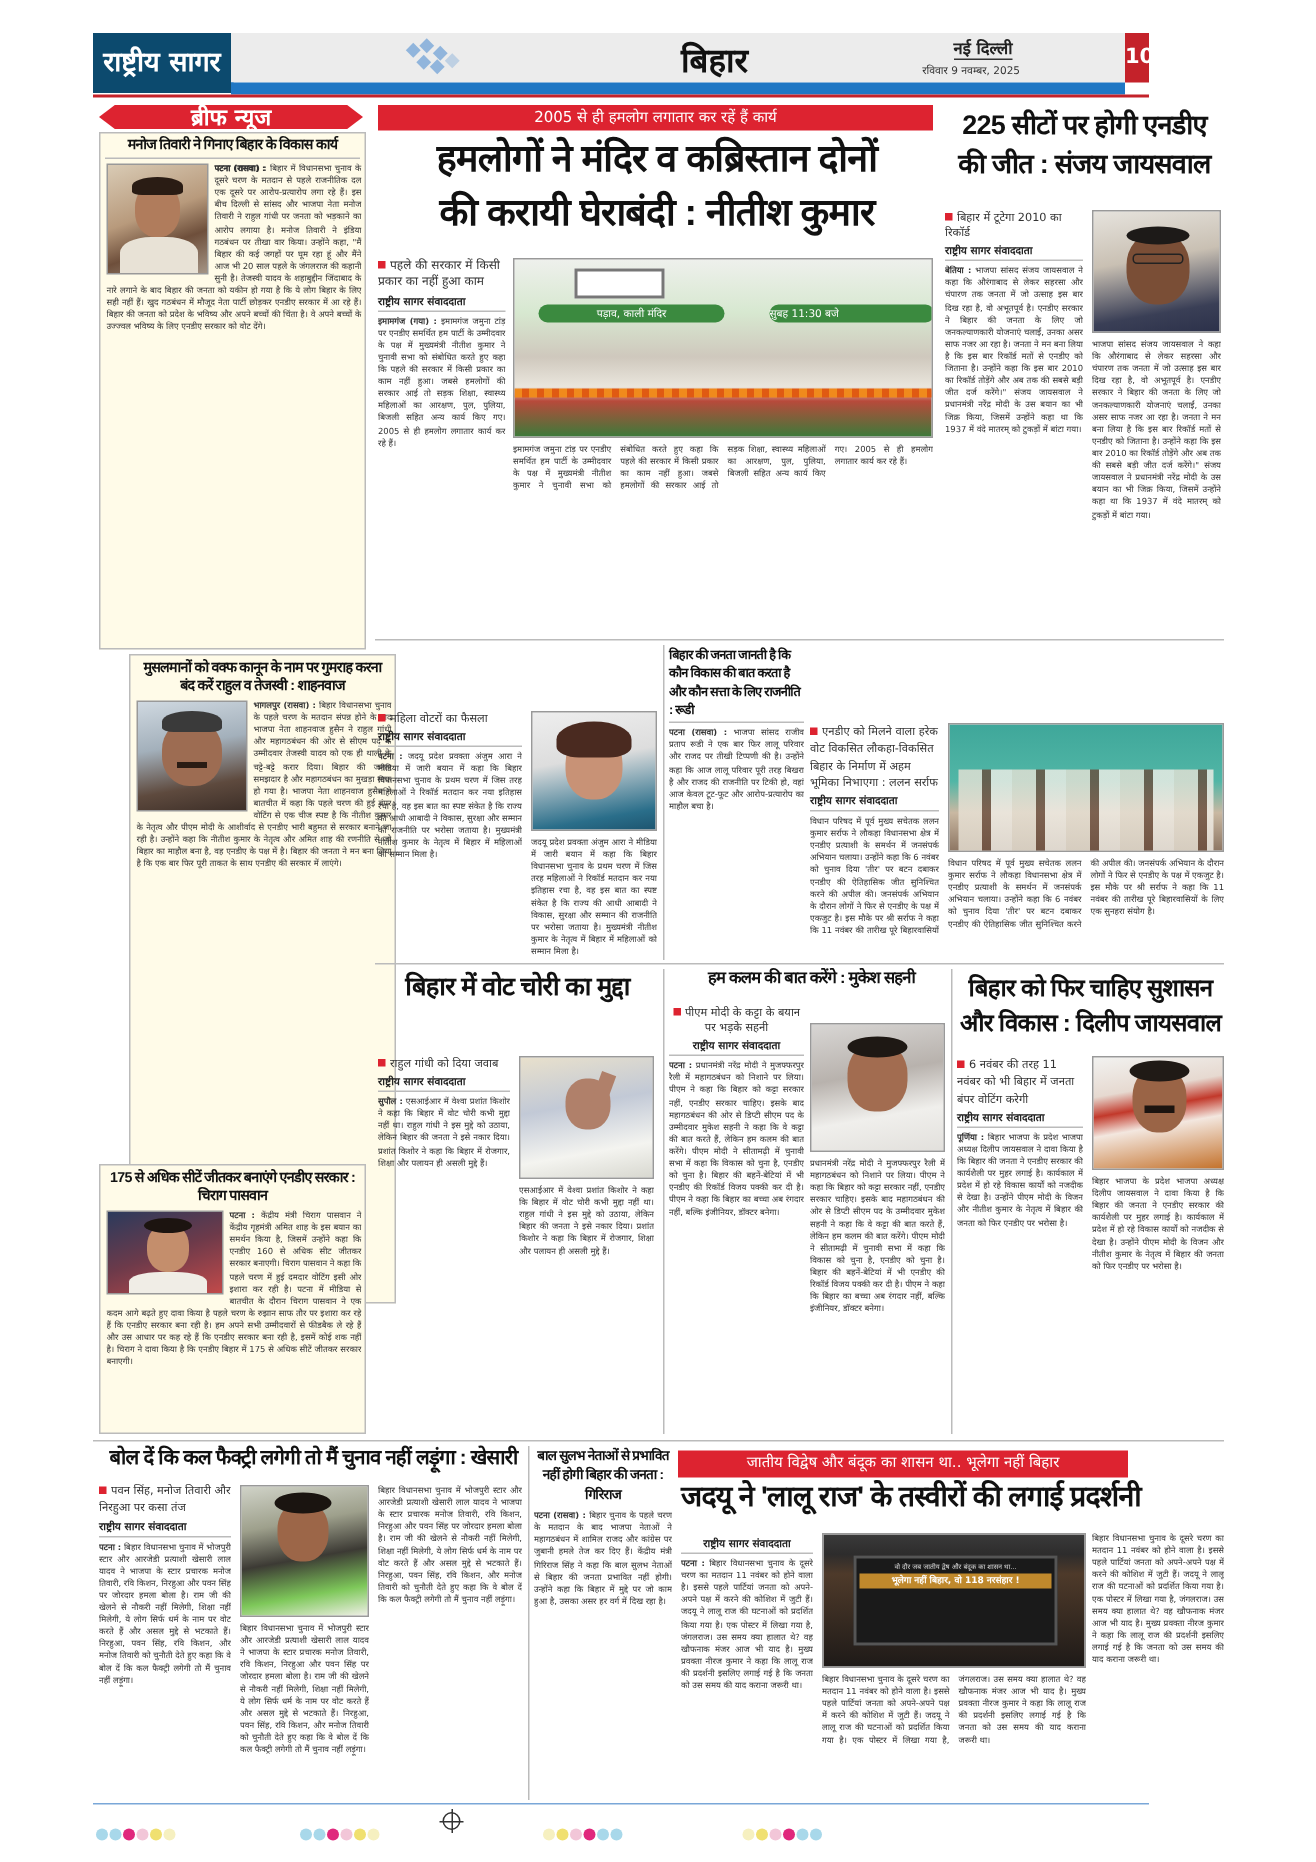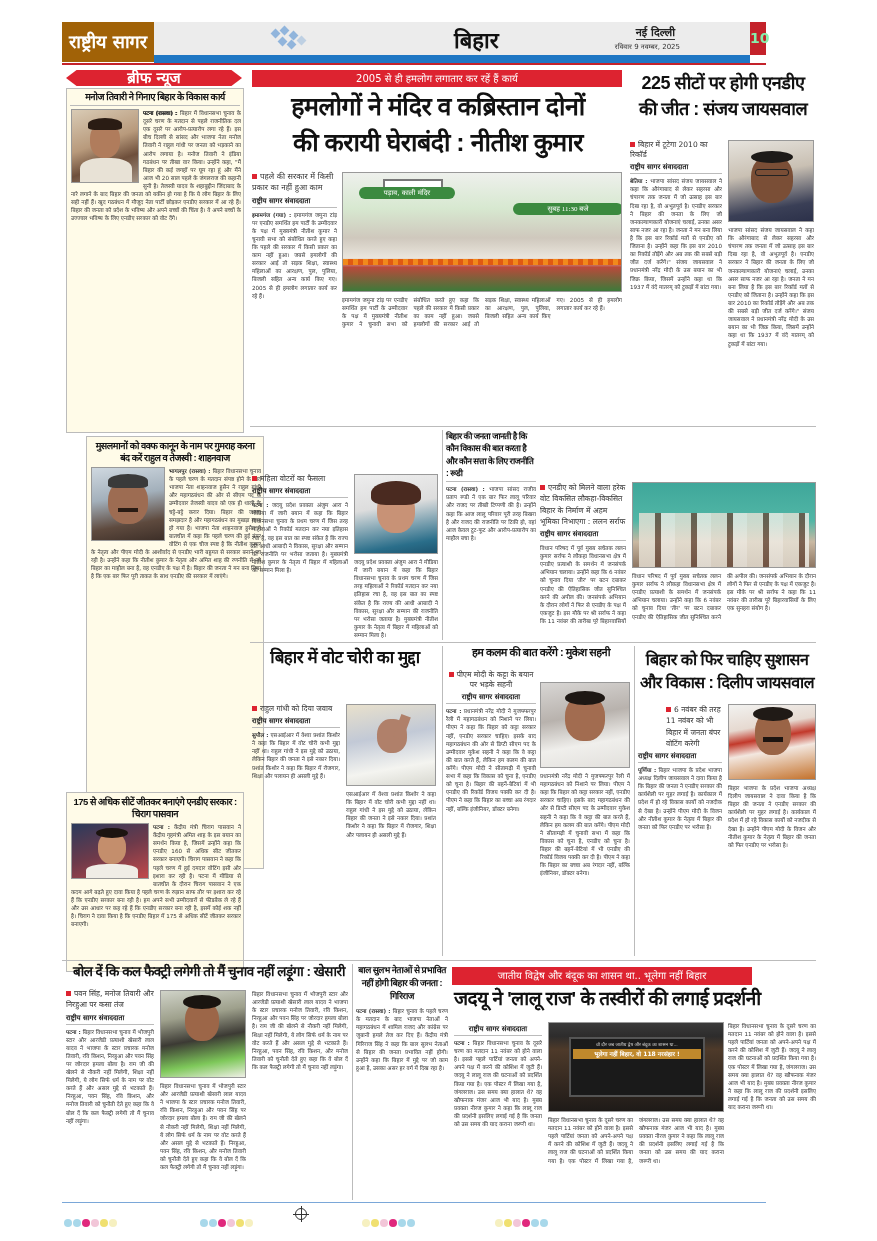--- a/index.html
+++ b/index.html
@@ -3,33 +3,33 @@
 <meta charset="utf-8">
 <style>
   * { box-sizing: border-box; margin: 0; padding: 0; }
   html, body { width: 877px; height: 1241px; background: #ffffff; overflow: hidden; }
   body { font-family: "DejaVu Sans", sans-serif; color: #222; position: relative; }
 
   .page { position: absolute; left: 62px; top: 22px; width: 752px; height: 1180px; }
 
   
   .masthead { position: absolute; left: 0; top: 0; width: 752px; height: 44px; }
-  .mast-left { position: absolute; left: 0; top: 0; width: 92px; height: 40px; background: #a16207; color: #fff;
+  .mast-left { position: absolute; left: 0; top: 0; width: 92px; height: 40px; background: #0c4a6e; color: #fff;
     font-family: "DejaVu Serif", serif; font-weight: bold; font-size: 18px; line-height: 40px; text-align: center; }
   .mast-left::after { content: ""; position: absolute; right: -10px; top: 0; width: 0; height: 0;
     border-top: 40px solid #1f77c4; border-right: 10px solid transparent; }
   .mast-mid { position: absolute; left: 92px; top: 0; width: 596px; height: 33px; background: #ececec; }
   .mast-dots { position: absolute; left: 116px; top: 5px; width: 40px; height: 24px; }
   .mast-dots span { position: absolute; width: 7px; height: 7px; background: #7aa7d8; transform: rotate(45deg); opacity: .8; }
   .mast-section { position: absolute; left: 300px; top: 2px; font-family: "DejaVu Serif", serif; font-weight: bold; font-size: 22px; color: #111; }
   .mast-city { position: absolute; right: 75px; top: 2px; font-size: 11px; font-weight: bold; border-bottom: 1px solid #333; }
   .mast-date { position: absolute; right: 70px; top: 20px; font-size: 7px; color: #333; }
   .mast-bar { position: absolute; left: 92px; top: 33px; width: 596px; height: 8px; background: #1f77c4; }
   .mast-web { position: absolute; right: 70px; top: 33px; font-size: 7px; color: #fff; line-height: 8px; }
-  .mast-page { position: absolute; left: 688px; top: 0; width: 16px; height: 33px; background: #c4222a; color: #86efac; font-weight: bold; font-size: 14px; line-height: 33px; text-align: center; }
+  .mast-page { position: absolute; left: 688px; top: 0; width: 16px; height: 33px; background: #c4222a; color: #ffffff; font-weight: bold; font-size: 14px; line-height: 33px; text-align: center; }
   .mast-rule { position: absolute; left: 0; top: 41px; width: 704px; height: 2px; background: #c4222a; }
 
   
   .blk { position: absolute; }
   .hl { font-family: "Liberation Sans", sans-serif; font-weight: bold; color: #111; line-height: 1.15; letter-spacing: -0.5px; }
   .red-band { background: #dd2330; color: #fff; text-align: center; font-weight: bold; }
   .sub { font-size: 7.5px; color: #333; line-height: 1.35; }
   .sub .sq { display: inline-block; width: 5px; height: 5px; background: #dd2330; margin-right: 3px; }
   .byline { font-size: 7px; font-weight: bold; color: #222; padding-bottom: 2px; border-bottom: 1px solid #bbb; margin-top: 2px; }
   .body { font-size: 5.6px; line-height: 1.45; color: #333; text-align: justify; overflow: hidden; }
@@ -94,21 +94,21 @@
     <div class="photo" style="left:4px;top:30px;width:74px;height:74px;background:linear-gradient(170deg,#cfd8e0 0%,#a3b0bb 40%,#5e4a3e 75%,#3d2f28 100%);">
       <div style="position:absolute;left:16px;top:12px;width:40px;height:44px;border-radius:45%;background:#9d6c52;"></div>
       <div style="position:absolute;left:16px;top:6px;width:40px;height:14px;border-radius:50% 50% 20% 20%;background:#3a3a3a;"></div>
       <div style="position:absolute;left:26px;top:40px;width:20px;height:4px;background:#2a1c14;"></div>
     </div>
     <div class="body" style="position:absolute;left:4px;top:30px;width:170px;height:300px;">
       <div style="float:left;width:78px;height:76px;"></div><b>भागलपुर (रासवा) :</b> <span>बिहार विधानसभा चुनाव के पहले चरण के मतदान संपन्न होने के बाद भाजपा नेता शाहनवाज हुसैन ने राहुल गांधी और महागठबंधन की ओर से सीएम पद के उम्मीदवार तेजस्वी यादव को एक ही थाली के चट्टे-बट्टे करार दिया। बिहार की जनता समझदार है और महागठबंधन का मुखड़ा साफ हो गया है। भाजपा नेता शाहनवाज हुसैन ने बातचीत में कहा कि पहले चरण की हुई बंपर वोटिंग से एक चीज स्पष्ट है कि नीतीश कुमार के नेतृत्व और पीएम मोदी के आशीर्वाद से एनडीए भारी बहुमत से सरकार बनाने जा रही है। उन्होंने कहा कि नीतीश कुमार के नेतृत्व और अमित शाह की रणनीति से जो बिहार का माहौल बना है, वह एनडीए के पक्ष में है। बिहार की जनता ने मन बना लिया है कि एक बार फिर पूरी ताकत के साथ एनडीए की सरकार में लाएंगे।</span>
     </div>
   </div>
 
-  <div class="box" style="left:4px;top:754px;width:178px;height:180px;padding:3px;margin-top:16px;">
+  <div class="box" style="left:4px;top:754px;width:178px;height:180px;padding:3px;">
     <div class="hl" style="font-size:9.5px;text-align:center;line-height:1.3;">175 से अधिक सीटें जीतकर बनाएंगे एनडीए सरकार : चिराग पासवान</div>
     <div class="photo" style="left:4px;top:30px;width:78px;height:56px;background:linear-gradient(160deg,#2b3a5c 0%,#6d3a4a 50%,#c24a4a 100%);">
       <div style="position:absolute;left:26px;top:8px;width:28px;height:32px;border-radius:45%;background:#c48e6c;"></div>
       <div style="position:absolute;left:24px;top:4px;width:32px;height:10px;border-radius:50%;background:#1c1410;"></div>
       <div style="position:absolute;left:14px;top:40px;width:52px;height:16px;background:#f0ede6;border-radius:40% 40% 0 0;"></div>
     </div>
     <div class="body" style="position:absolute;left:4px;top:30px;width:170px;height:146px;">
       <div style="float:left;width:82px;height:58px;"></div><b>पटना :</b> <span>केंद्रीय मंत्री चिराग पासवान ने केंद्रीय गृहमंत्री अमित शाह के इस बयान का समर्थन किया है, जिसमें उन्होंने कहा कि एनडीए 160 से अधिक सीट जीतकर सरकार बनाएगी। चिराग पासवान ने कहा कि पहले चरण में हुई दमदार वोटिंग इसी ओर इशारा कर रही है। पटना में मीडिया से बातचीत के दौरान चिराग पासवान ने एक कदम आगे बढ़ते हुए दावा किया है पहले चरण के रुझान साफ तौर पर इशारा कर रहे हैं कि एनडीए सरकार बना रही है। हम अपने सभी उम्मीदवारों से फीडबैक ले रहे हैं और उस आधार पर कह रहे हैं कि एनडीए सरकार बना रही है, इसमें कोई शक नहीं है। चिराग ने दावा किया है कि एनडीए बिहार में 175 से अधिक सीटें जीतकर सरकार बनाएगी।</span>
     </div>
   </div>
@@ -120,22 +120,22 @@
   </div>
 
   <div class="blk" style="left:190px;top:150px;width:85px;">
     <div class="sub" style="font-size:8px;"><span class="sq"></span><span>पहले की सरकार में किसी प्रकार का नहीं हुआ काम</span></div>
     <div class="byline">राष्ट्रीय सागर संवाददाता</div>
     <div class="body" style="height:208px;margin-top:3px;"><b>इमामगंज (गया) :</b> <span>इमामगंज जमुना टांड़ पर एनडीए समर्थित हम पार्टी के उम्मीदवार के पक्ष में मुख्यमंत्री नीतीश कुमार ने चुनावी सभा को संबोधित करते हुए कहा कि पहले की सरकार में किसी प्रकार का काम नहीं हुआ। जबसे हमलोगों की सरकार आई तो सड़क शिक्षा, स्वास्थ्य महिलाओं का आरक्षण, पुल, पुलिया, बिजली सहित अन्य कार्य किए गए। 2005 से ही हमलोग लगातार कार्य कर रहे हैं।</span></div>
   </div>
 
   <div class="photo" style="left:280px;top:150px;width:280px;height:120px;background:linear-gradient(180deg,#eef0ec 0%,#d7e8d0 30%,#cfc8bd 55%,#eae6dd 72%,#b84a3b 80%,#3d7a3a 100%);">
     <div style="position:absolute;left:40px;top:6px;width:60px;height:20px;border:2px solid #777;background:#fff;"></div>
-    <div style="position:absolute;left:16px;top:14px;width:96px;height:12px;border-radius:8px;background:#3b8a3f;color:#fff;font-size:7px;line-height:12px;text-align:center;">पड़ाव, काली मंदिर</div>
-    <div style="position:absolute;left:170px;top:30px;width:110px;height:12px;border-radius:8px;background:#3b8a3f;color:#fff;font-size:7px;line-height:12px;text-align:center;font-family:Liberation Serif, serif;">सुबह 11:30 बजे</div>
+    <div style="position:absolute;left:16px;top:30px;width:124px;height:12px;border-radius:8px;background:#3b8a3f;color:#fff;font-size:7px;line-height:12px;text-align:center;">पड़ाव, काली मंदिर</div>
+    <div style="position:absolute;left:170px;top:30px;width:110px;height:12px;border-radius:8px;background:#3b8a3f;color:#fff;font-size:7px;line-height:12px;">सुबह 11:30 बजे</div>
     <div style="position:absolute;left:0;top:86px;width:280px;height:6px;background:repeating-linear-gradient(90deg,#f08a1c 0 5px,#e05a12 5px 10px);"></div>
   </div>
   <div class="body blk" style="left:280px;top:274px;width:280px;height:126px;column-count:4;column-gap:6px;"><span>इमामगंज जमुना टांड़ पर एनडीए समर्थित हम पार्टी के उम्मीदवार के पक्ष में मुख्यमंत्री नीतीश कुमार ने चुनावी सभा को संबोधित करते हुए कहा कि पहले की सरकार में किसी प्रकार का काम नहीं हुआ। जबसे हमलोगों की सरकार आई तो सड़क शिक्षा, स्वास्थ्य महिलाओं का आरक्षण, पुल, पुलिया, बिजली सहित अन्य कार्य किए गए। 2005 से ही हमलोग लगातार कार्य कर रहे हैं।</span></div>
 
   <div class="blk hl" style="left:568px;top:48px;width:186px;font-size:18px;text-align:center;line-height:1.45;">
     <div>225 सीटों पर होगी एनडीए</div>
     <div>की जीत : संजय जायसवाल</div>
   </div>
   <div class="blk" style="left:568px;top:118px;width:92px;">
     <div class="sub"><span class="sq"></span><span>बिहार में टूटेगा 2010 का रिकॉर्ड</span></div>
@@ -206,21 +206,21 @@
     <div style="position:absolute;left:24px;top:8px;width:40px;height:14px;border-radius:50%;background:#1e1814;"></div>
   </div>
   <div class="body blk" style="left:478px;top:750px;width:90px;height:182px;"><span>प्रधानमंत्री नरेंद्र मोदी ने मुजफ्फरपुर रैली में महागठबंधन को निशाने पर लिया। पीएम ने कहा कि बिहार को कट्टा सरकार नहीं, एनडीए सरकार चाहिए। इसके बाद महागठबंधन की ओर से डिप्टी सीएम पद के उम्मीदवार मुकेश सहनी ने कहा कि वे कट्टा की बात करते हैं, लेकिन हम कलम की बात करेंगे। पीएम मोदी ने सीतामढ़ी में चुनावी सभा में कहा कि विकास को चुना है, एनडीए को चुना है। बिहार की बहनें-बेटियां में भी एनडीए की रिकॉर्ड विजय पक्की कर दी है। पीएम ने कहा कि बिहार का बच्चा अब रंगदार नहीं, बल्कि इंजीनियर, डॉक्टर बनेगा।</span></div>
 
   <div class="vrule" style="left:572px;top:624px;height:310px;"></div>
   <div class="blk hl" style="left:576px;top:626px;width:178px;font-size:16px;text-align:center;line-height:1.45;">
     <div>बिहार को फिर चाहिए सुशासन</div>
     <div>और विकास : दिलीप जायसवाल</div>
   </div>
   <div class="blk" style="left:576px;top:682px;width:84px;">
-    <div class="sub" style="line-height:1.5;margin-left:28px;"><span class="sq"></span><span>6 नवंबर की तरह 11 नवंबर को भी बिहार में जनता बंपर वोटिंग करेगी</span></div>
+    <div class="sub" style="line-height:1.5;"><span class="sq"></span><span>6 नवंबर की तरह 11 नवंबर को भी बिहार में जनता बंपर वोटिंग करेगी</span></div>
     <div class="byline">राष्ट्रीय सागर संवाददाता</div>
     <div class="body" style="height:190px;margin-top:3px;"><b>पूर्णिया :</b> <span>बिहार भाजपा के प्रदेश भाजपा अध्यक्ष दिलीप जायसवाल ने दावा किया है कि बिहार की जनता ने एनडीए सरकार की कार्यशैली पर मुहर लगाई है। कार्यकाल में प्रदेश में हो रहे विकास कार्यों को नजदीक से देखा है। उन्होंने पीएम मोदी के विजन और नीतीश कुमार के नेतृत्व में बिहार की जनता को फिर एनडीए पर भरोसा है।</span></div>
   </div>
   <div class="photo" style="left:666px;top:682px;width:88px;height:76px;background:linear-gradient(170deg,#f2f2f0 0%,#e6d9d0 30%,#c2392b 45%,#f3e7df 60%,#c4722c 100%);">
     <div style="position:absolute;left:26px;top:6px;width:36px;height:44px;border-radius:45%;background:#9a6446;"></div>
     <div style="position:absolute;left:24px;top:2px;width:40px;height:14px;border-radius:50%;background:#201a16;"></div>
     <div style="position:absolute;left:34px;top:32px;width:20px;height:5px;background:#1c1410;"></div>
   </div>
   <div class="body blk" style="left:666px;top:762px;width:88px;height:170px;"><span>बिहार भाजपा के प्रदेश भाजपा अध्यक्ष दिलीप जायसवाल ने दावा किया है कि बिहार की जनता ने एनडीए सरकार की कार्यशैली पर मुहर लगाई है। कार्यकाल में प्रदेश में हो रहे विकास कार्यों को नजदीक से देखा है। उन्होंने पीएम मोदी के विजन और नीतीश कुमार के नेतृत्व में बिहार की जनता को फिर एनडीए पर भरोसा है।</span></div>
 

